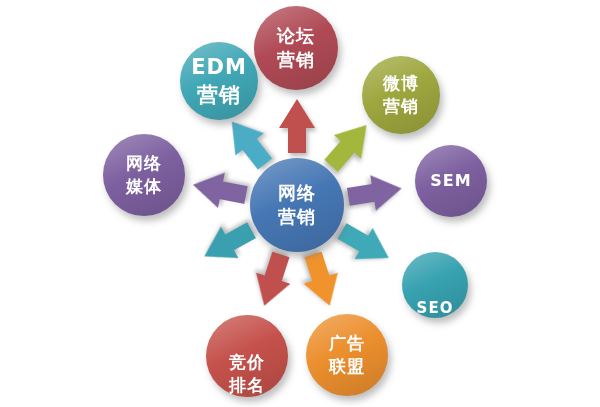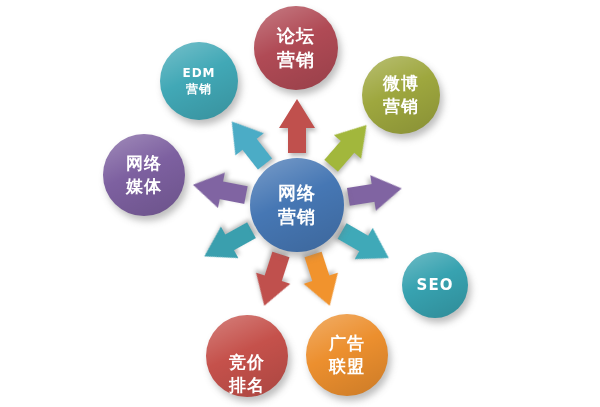--- a/index.html
+++ b/index.html
@@ -37,26 +37,26 @@
   }
   .node-label {
     white-space: pre-line;
     line-height: 1.35;
     letter-spacing: 1px;
   }
   .n-center { left: 250px; top: 158px; width: 94px; height: 94px; font-size: 18px; }
   .n-forum  { left: 254px; top:   6px; width: 84px; height: 84px; font-size: 18px; }
   .n-weibo  { left: 362px; top:  56px; width: 78px; height: 78px; font-size: 17px; }
   .n-sem    { left: 415px; top: 145px; width: 72px; height: 72px; font-size: 16px; }
-  .n-seo    { left: 402px; top: 252px; width: 66px; height: 66px; font-size: 15px; }
+  .n-seo    { left: 402px; top: 252px; width: 66px; height: 66px; font-size: 15px; align-items: flex-end; }
   .n-ad     { left: 306px; top: 314px; width: 82px; height: 82px; font-size: 17px; justify-content: center; }
   .n-bid    { left: 206px; top: 315px; width: 82px; height: 82px; font-size: 17px; }
   .n-im     { left: 118px; top: 248px; width: 74px; height: 74px; font-size: 16px; }
   .n-media  { left: 103px; top: 134px; width: 82px; height: 82px; font-size: 17px; }
-  .n-edm    { left: 160px; top:  42px; width: 78px; height: 78px; font-size: 12px; }
+  .n-edm    { left: 180px; top:  42px; width: 78px; height: 78px; font-size: 21px; }
 </style>
 </head>
 <body>
 
 <div class="stage">
 
   <svg class="arrows-layer" viewBox="0 0 600 407" xmlns="http://www.w3.org/2000/svg">
     <polygon points="0,-106 -18,-77 -9,-77 -9,-52 9,-52 9,-77 18,-77" transform="translate(297 205) rotate(0)" fill="#c0504d"></polygon>
     <polygon points="0,-106 -18,-77 -9,-77 -9,-52 9,-52 9,-77 18,-77" transform="translate(297 205) rotate(41)" fill="#a2b73c"></polygon>
     <polygon points="0,-106 -18,-77 -9,-77 -9,-52 9,-52 9,-77 18,-77" transform="translate(297 205) rotate(81)" fill="#8064a2"></polygon>
@@ -71,20 +71,23 @@
   <div class="node n-forum" style="background-color: rgb(176, 74, 85);">
     <span class="node-label">论坛
 营销</span>
   </div>
 
   <div class="node n-weibo" style="background-color: rgb(158, 167, 62);">
     <span class="node-label">微博
 营销</span>
   </div>
 
+  <div class="node n-sem" style="background-color: rgb(125, 96, 160);">
+    <span class="node-label">SEM</span>
+  </div>
 
   <div class="node n-seo" style="background-color: rgb(55, 162, 176);">
     <span class="node-label">SEO</span>
   </div>
 
   <div class="node n-ad" style="background-color: rgb(236, 143, 46);">
     <span class="node-label">广告
 联盟</span>
   </div>
 

